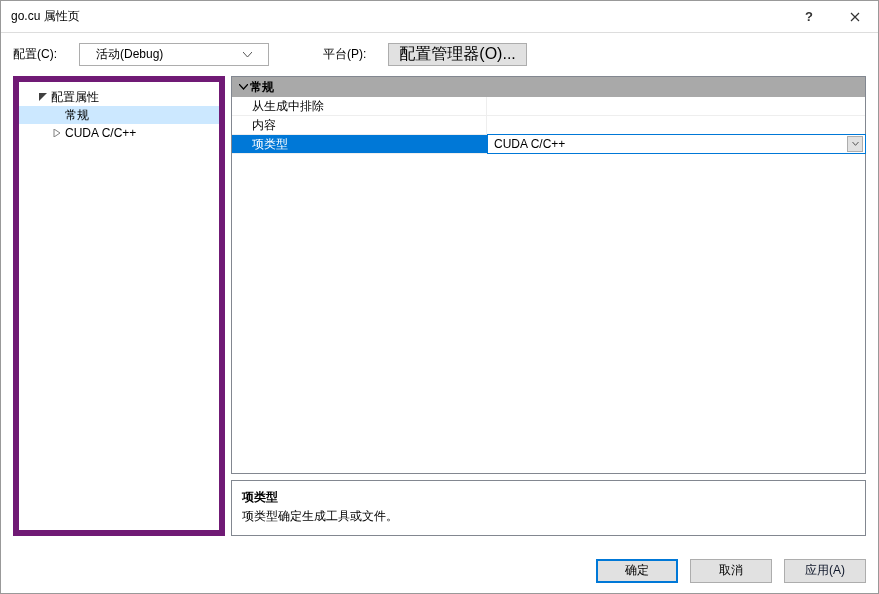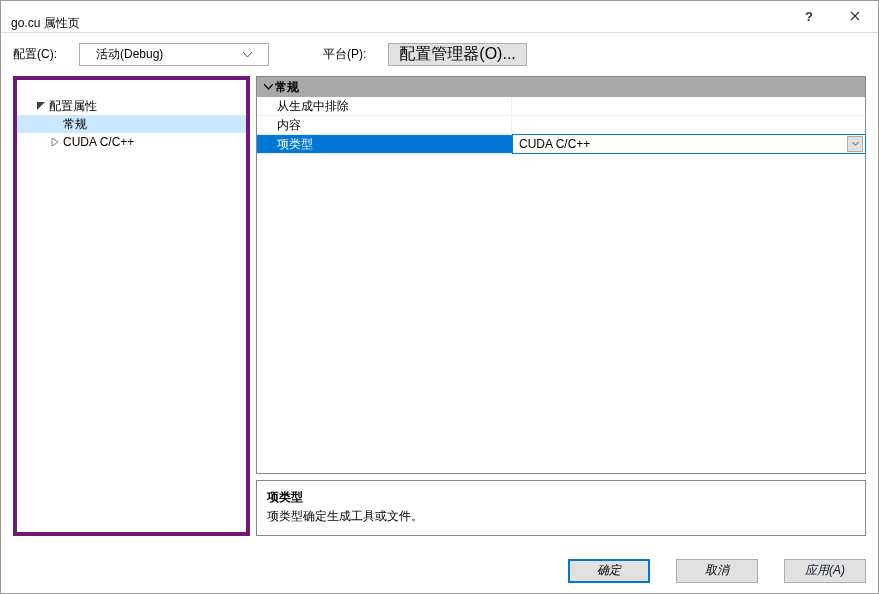--- a/index.html
+++ b/index.html
@@ -10,21 +10,21 @@
   color: #000;
   width: 879px;
   height: 594px;
   display: flex;
   flex-direction: column;
   border: 1px solid #999;
 }
 .titlebar {
   height: 32px;
   display: flex;
-  align-items: flex-end;
+  align-items: center;
   padding-left: 10px;
   border-bottom: 1px solid #ddd;
 }
 .titlebar-title { flex: 1; font-size: 12px; }
 .titlebar-btn {
   width: 46px;
   height: 32px;
   display: flex;
   align-items: center;
   justify-content: center;
@@ -62,24 +62,24 @@
   align-items: center;
 }
 .main {
   flex: 1;
   display: flex;
   padding: 0 12px 12px 12px;
   gap: 6px;
   min-height: 0;
 }
 .tree {
-  width: 237px;
-  border: 4px solid #701a75;
-  background: #fff;
-  padding: 17px 0;
+  width: 212px;
+  border: 6px solid #701a75;
+  background: #fff;
+  padding: 6px 0;
 }
 .tree-item {
   height: 18px;
   display: flex;
   align-items: center;
   padding-left: 4px;
   font-size: 12px;
 }
 .tree-item .expander {
   width: 12px;
@@ -163,22 +163,21 @@
   height: 56px;
   font-size: 12px;
 }
 .desc-title { font-weight: bold; margin-bottom: 2px; }
 .footer {
   height: 45px;
   display: flex;
   align-items: center;
   justify-content: flex-end;
   padding: 0 12px;
-  gap: 26px;
-  font-style: italic;
+  gap: 12px;
 }
 .footer-btn {
   border: 1px solid #adadad;
   background: #e1e1e1;
   width: 82px;
   height: 24px;
   font-size: 12px;
   display: flex;
   align-items: center;
   justify-content: center;

